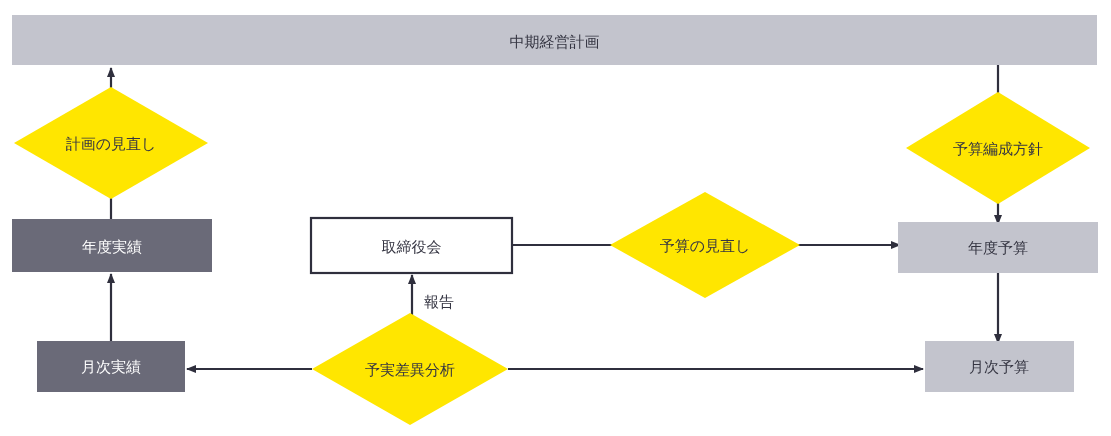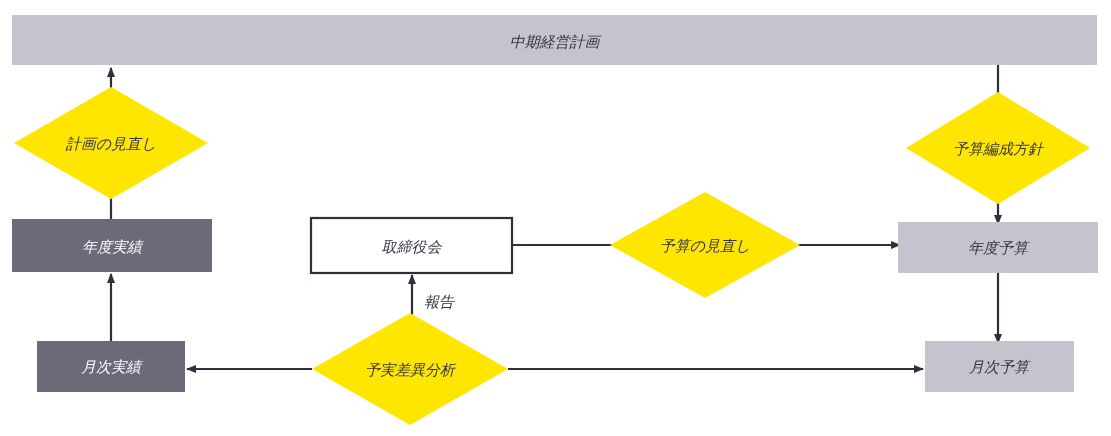--- a/index.html
+++ b/index.html
@@ -10,21 +10,20 @@
   body {
     width: 1111px;
     height: 436px;
     font-family: "Liberation Sans", "DejaVu Sans", sans-serif;
     overflow: hidden;
   }
   #diagram-root {
     position: relative;
     width: 1111px;
     height: 436px;
-    font-style: italic;
   }
   svg#flowchart {
     display: block;
     width: 1111px;
     height: 436px;
   }
   .node-label {
     font-family: "Liberation Sans", "DejaVu Sans", sans-serif;
     font-size: 15px;
     dominant-baseline: central;

